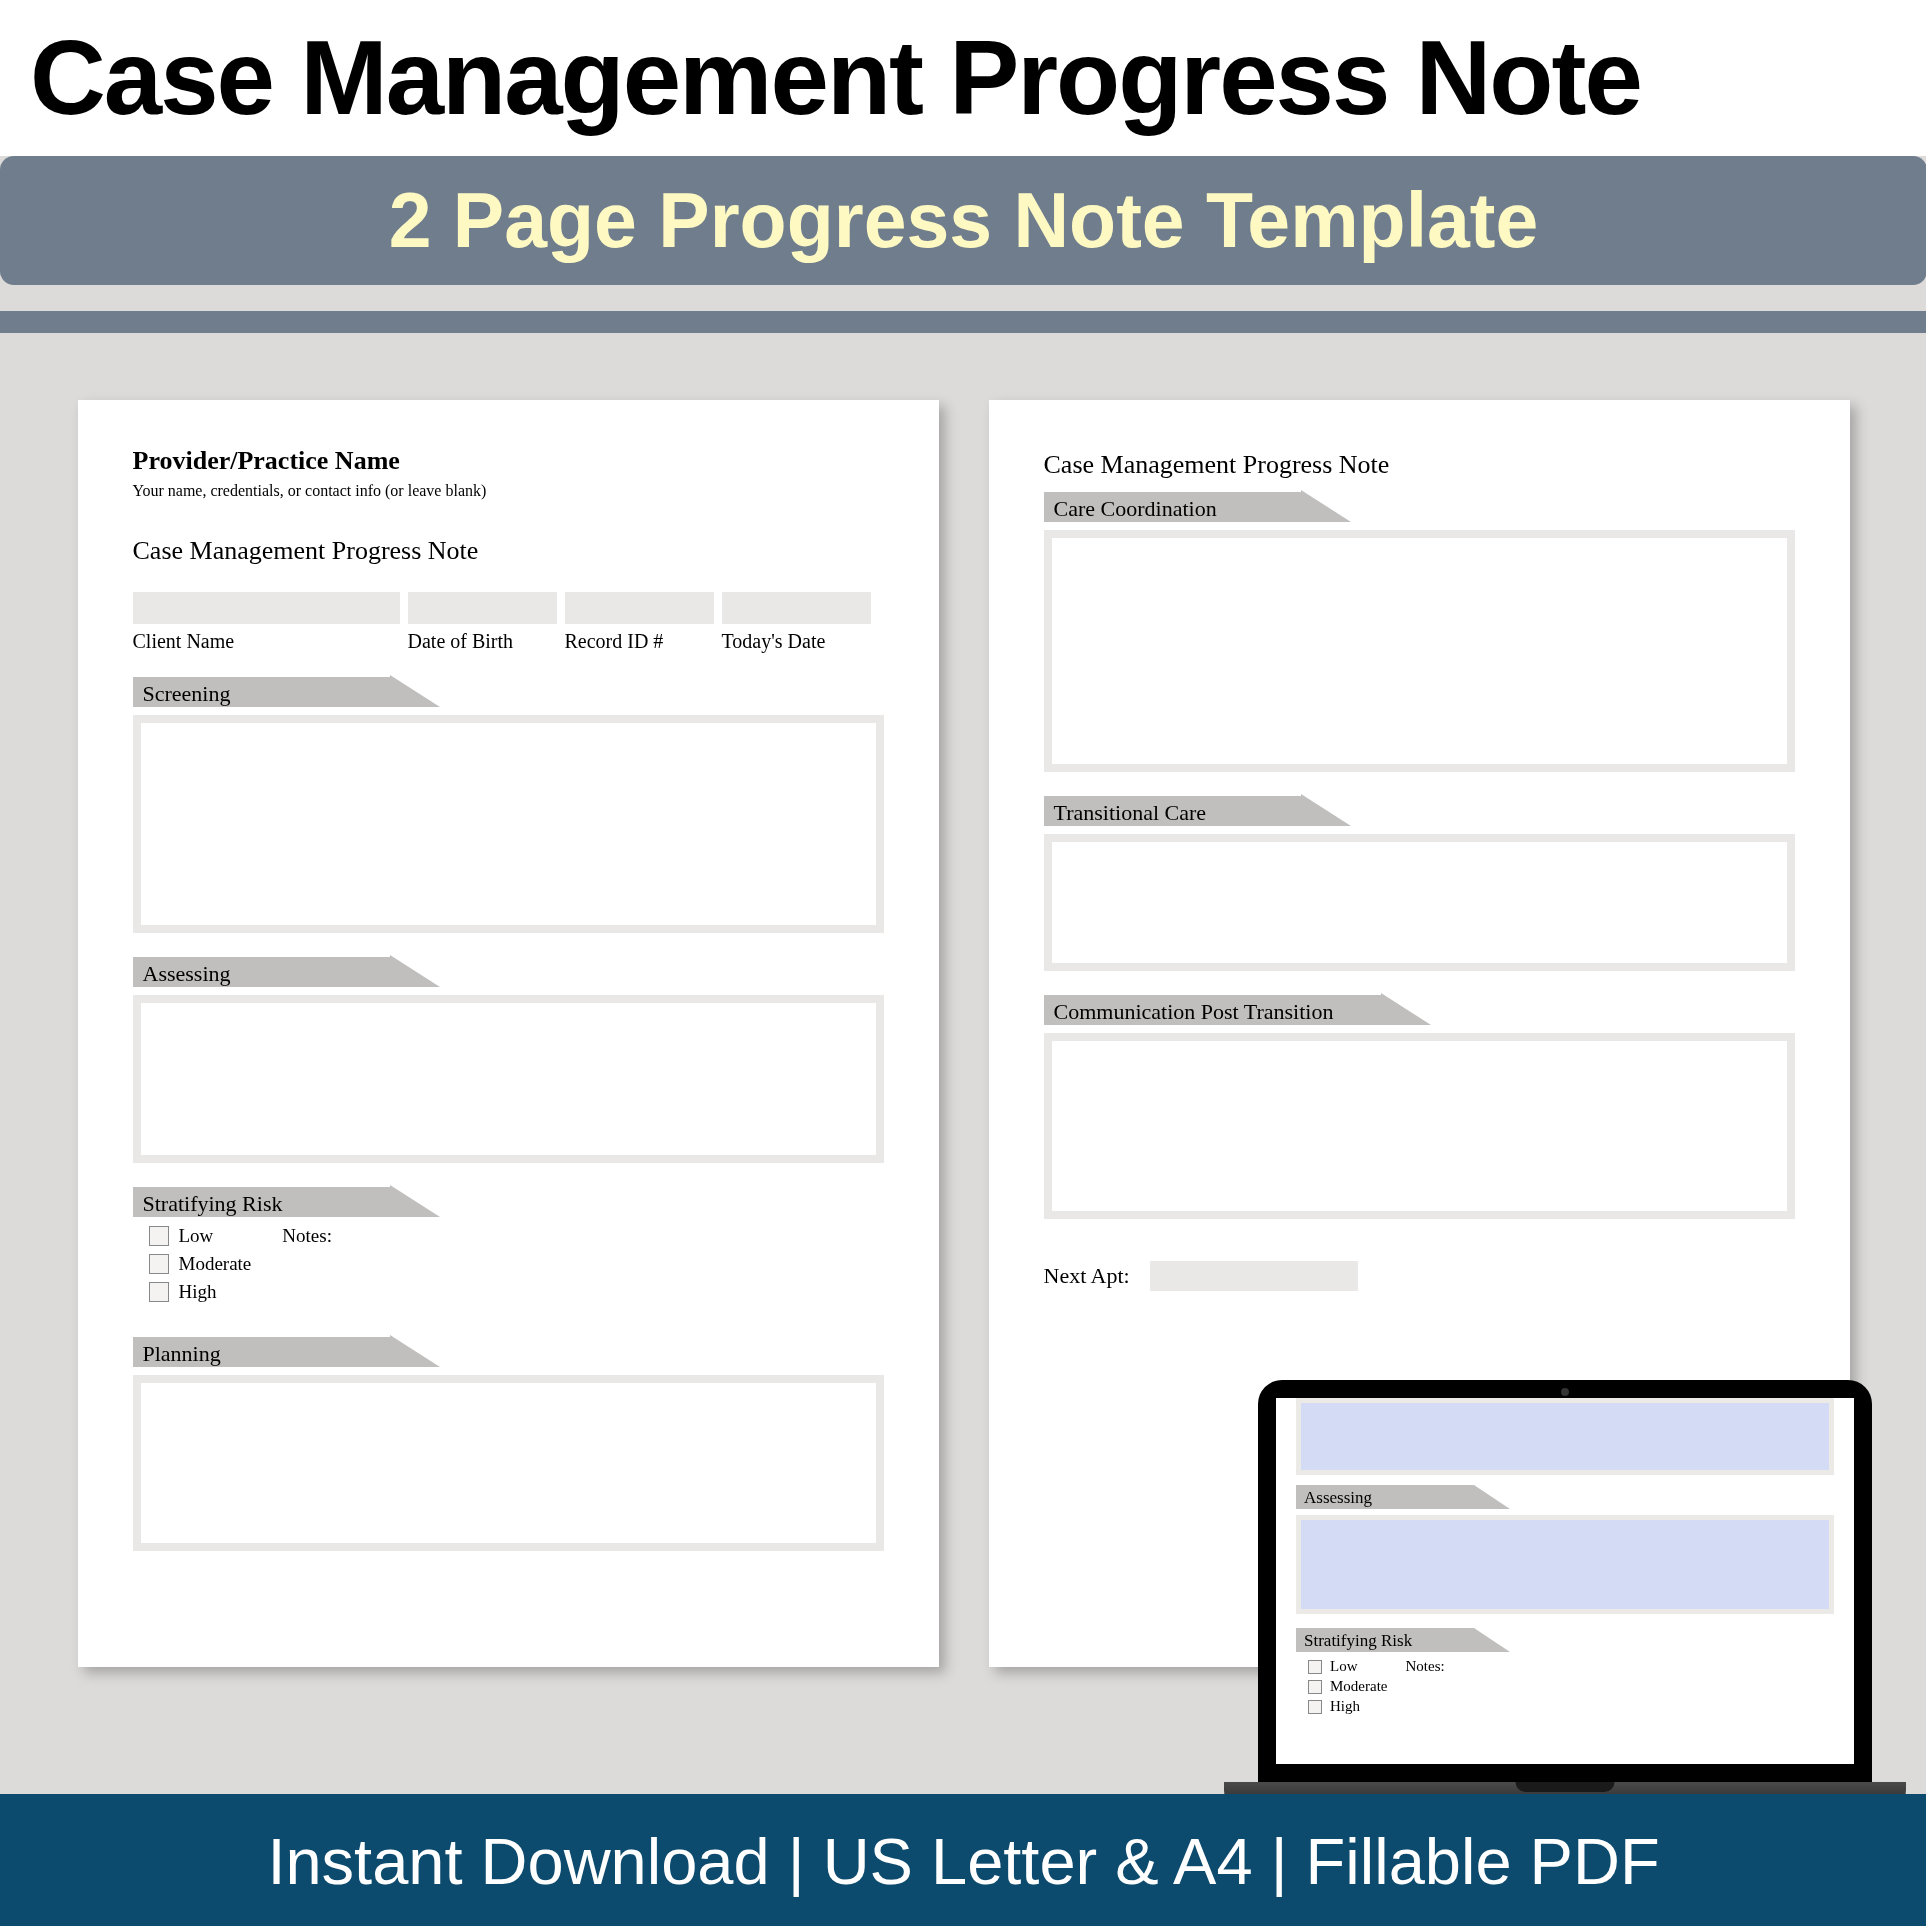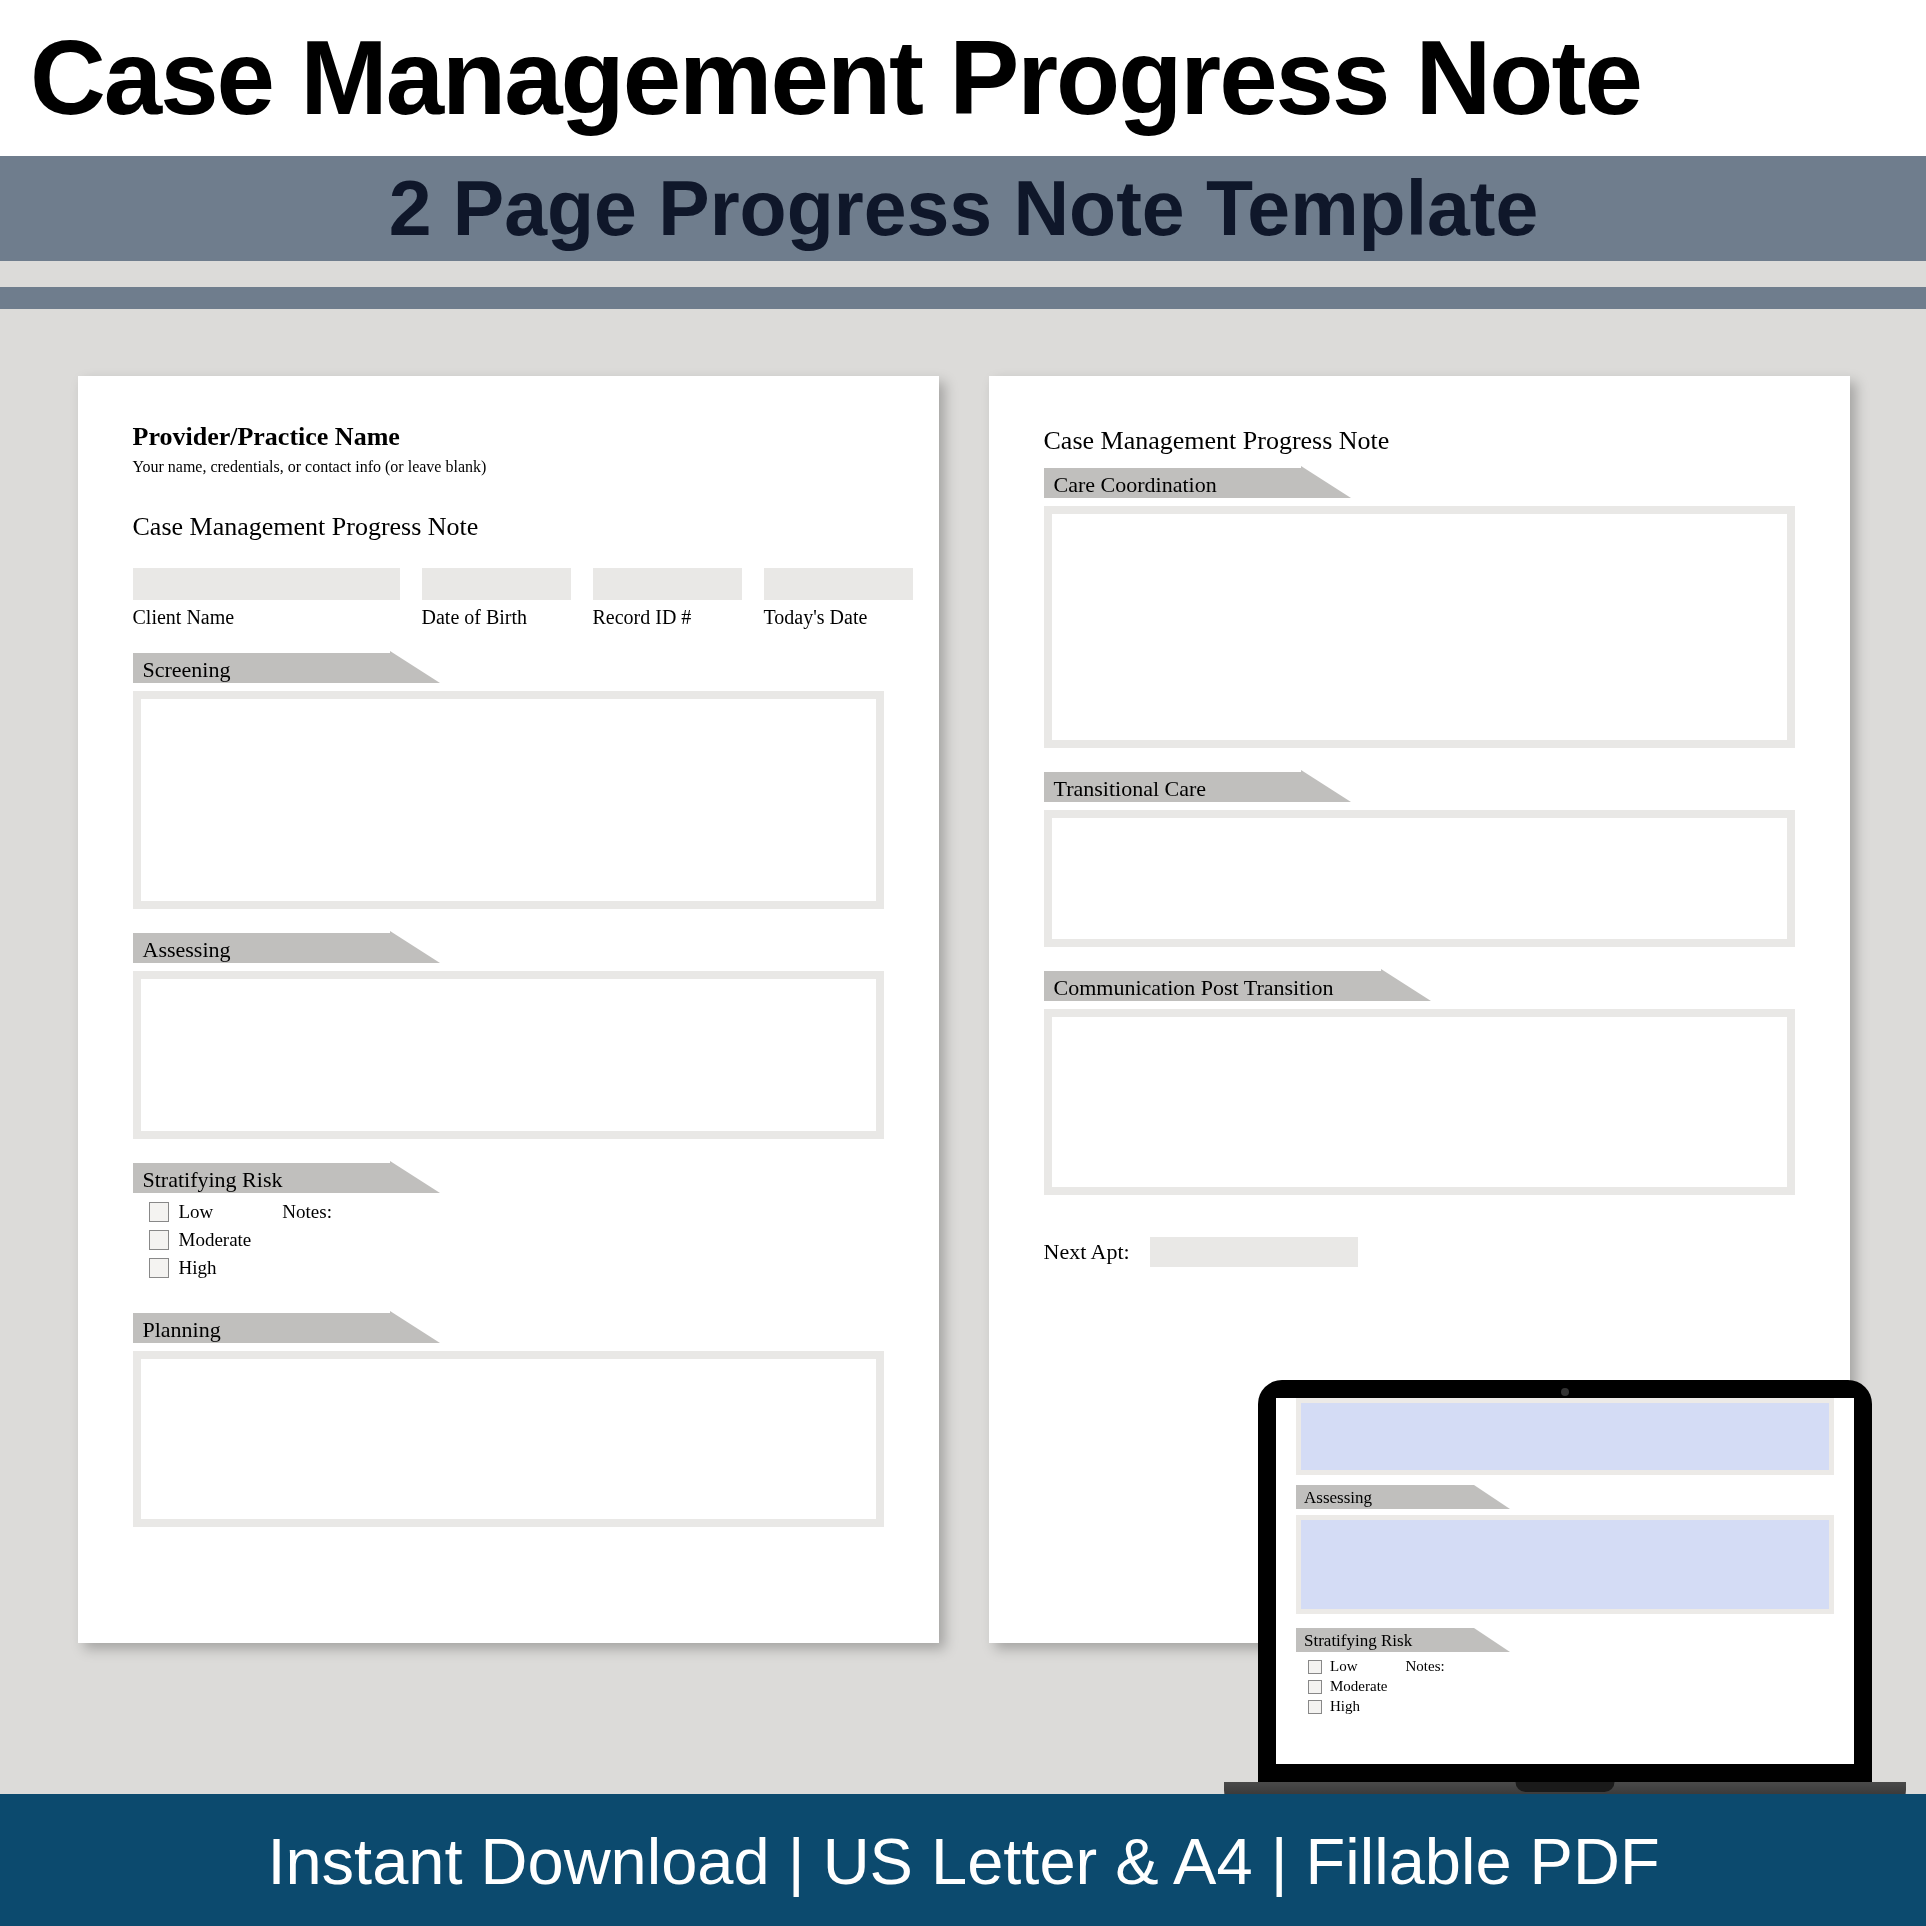--- a/index.html
+++ b/index.html
@@ -17,26 +17,27 @@
     padding: 18px 30px 18px 30px;
     font-size: 105px;
     font-weight: 700;
     color: #000;
     letter-spacing: -2px;
     font-family: Arial, Helvetica, sans-serif;
   }
   .subtitle-bar {
     background: #6f7d8d;
     width: 100%;
-    padding: 8px 0;
+    padding: 20px 0;
     font-size: 77px;
     font-weight: 600;
-    color: #0f172a;
+    color: #fef9c3;
     text-align: center;
     font-family: Arial, Helvetica, sans-serif;
+    border-radius: 14px;
   }
   .accent-bar {
     background: #6f7d8d;
     width: 100%;
     height: 22px;
     margin-top: 26px;
   }
   .pages-area {
     display: flex;
     justify-content: center;
@@ -65,21 +66,21 @@
     font-size: 26px;
     margin-top: 36px;
   }
   .doc-title-p2 {
     font-size: 26px;
     margin-top: 4px;
     margin-bottom: 6px;
   }
   .field-row {
     display: flex;
-    gap: 22px;
+    gap: 8px;
     margin-top: 26px;
   }
   .field {
     display: flex;
     flex-direction: column;
   }
   .field-box {
     background: #e9e8e6;
     height: 32px;
     margin-bottom: 6px;

